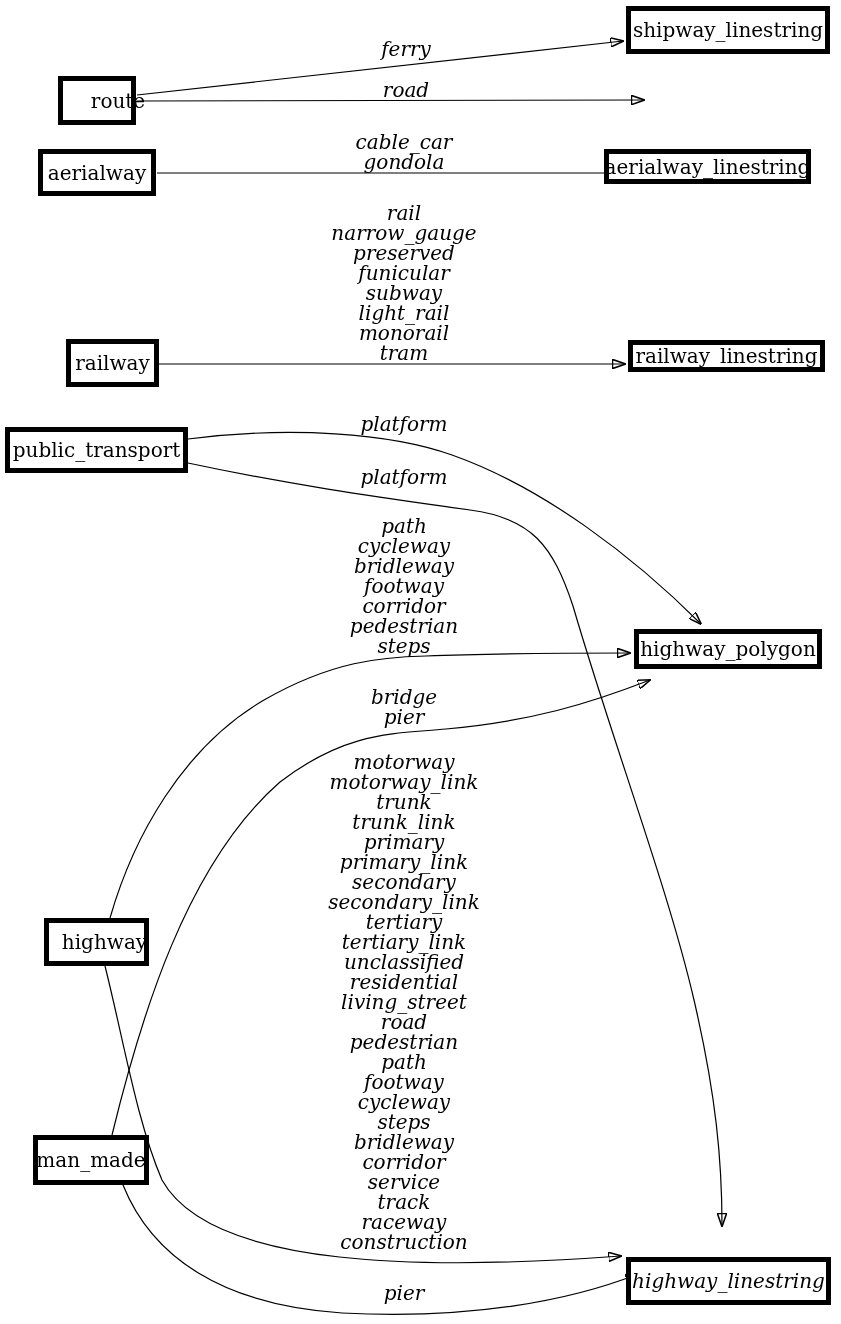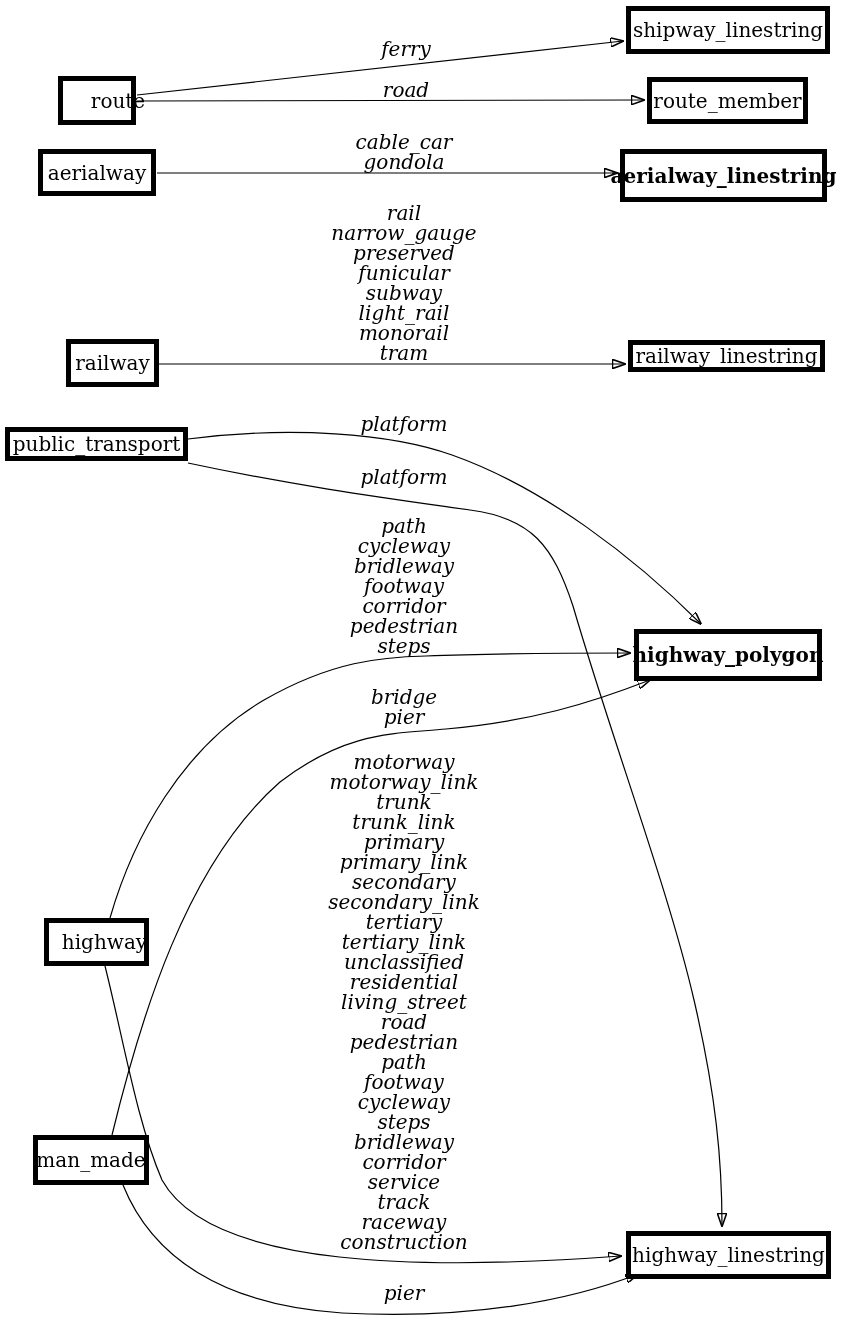--- a/index.html
+++ b/index.html
@@ -68,30 +68,29 @@
     <path d="M 188,439 C 290,426 390,433 452,455 C 545,488 635,558 701,624" marker-end="url(#arrow)"></path>
     <path d="M 188,463 C 300,487 400,500 470,510 C 532,518 553,546 573,606 C 612,740 668,888 694,1000 C 716,1095 722,1160 722,1226" marker-end="url(#arrow)"></path>
     <path d="M 110,918 C 133,838 182,748 264,700 C 332,661 382,657 426,656 C 496,653 562,653 630,653" marker-end="url(#arrow)"></path>
     <path d="M 112,1135 C 140,1020 186,864 280,782 C 348,730 396,734 446,729 C 532,721 588,704 650,680" marker-end="url(#arrow)"></path>
     <path d="M 105,966 C 124,1042 137,1122 162,1180 C 212,1270 432,1270 621,1256" marker-end="url(#arrow)"></path>
     <path d="M 123,1185 C 152,1257 222,1305 342,1313 C 472,1320 572,1300 638,1274" marker-end="url(#arrow)"></path>
   </svg>
 
   <div class="node" style="left:58px;  top:76px;   width:78px;  height:49px;padding-left:42px;">route</div>
   <div class="node" style="left:626px; top:6px;    width:204px; height:48px;">shipway_linestring</div>
-  <div class="node" style="left:647px; top:77px;   width:161px; height:47px;">route_member</div>
   <div class="node" style="left:38px;  top:149px;  width:118px; height:47px;">aerialway</div>
-  <div class="node" style="left:620px; top:149px;  width:207px; height:53px;font-weight:bold;">aerialway_linestring</div>
+  <div class="node" style="left:604px; top:149px;  width:207px; height:35px;">aerialway_linestring</div>
   <div class="node" style="left:49px;  top:339px;  width:93px;  height:48px;margin-left:17px;">railway</div>
   <div class="node" style="left:628px; top:340px;  width:197px; height:32px;text-align:right;">railway_linestring</div>
-  <div class="node" style="left:5px;   top:427px;  width:183px; height:34px;">public_transport</div>
-  <div class="node" style="left:634px; top:629px;  width:188px; height:52px;font-weight:bold;">highway_polygon</div>
+  <div class="node" style="left:5px;   top:427px;  width:183px; height:46px;">public_transport</div>
+  <div class="node" style="left:634px; top:629px;  width:188px; height:40px;">highway_polygon</div>
   <div class="node" style="left:44px;  top:918px;  width:105px; height:48px;padding-left:16px;">highway</div>
   <div class="node" style="left:33px;  top:1135px; width:116px; height:50px;">man_made</div>
-  <div class="node" style="left:626px; top:1231px; width:205px; height:48px;">highway_linestring</div>
+  <div class="node" style="left:626px; top:1257px; width:205px; height:48px;font-style:italic;">highway_linestring</div>
 
   <div class="edge-label" style="left:406px; top:49px;">ferry</div>
   <div class="edge-label" style="left:406px; top:90px;">road</div>
   <div class="edge-label" style="left:404px; top:152px;">cable_car
 gondola</div>
   <div class="edge-label" style="left:404px; top:283px;">rail
 narrow_gauge
 preserved
 funicular
 subway

